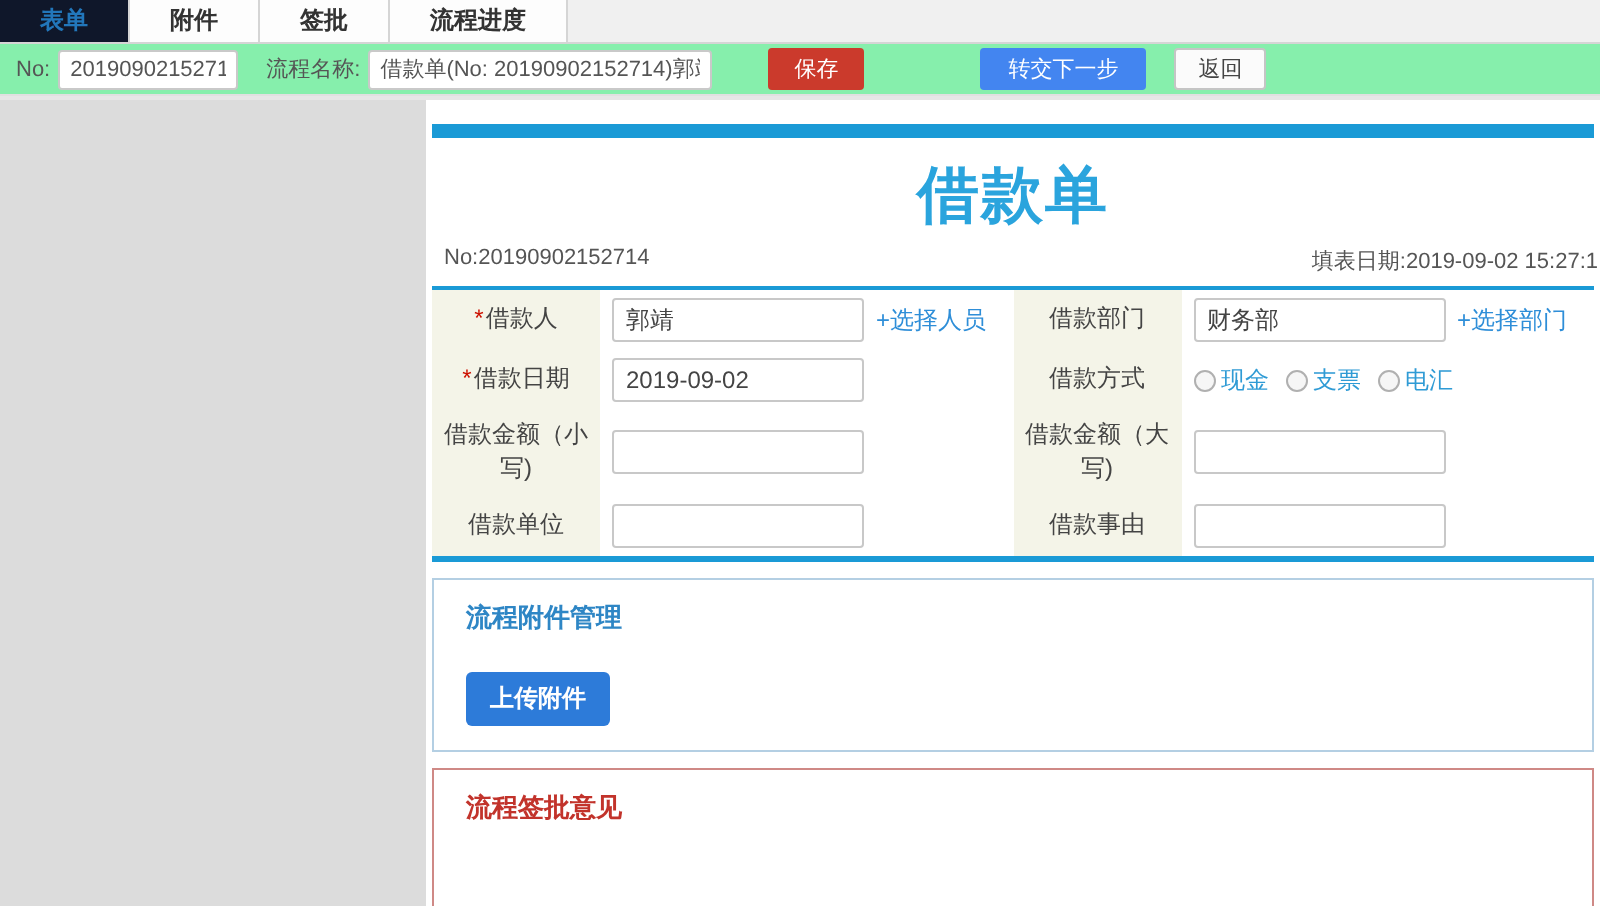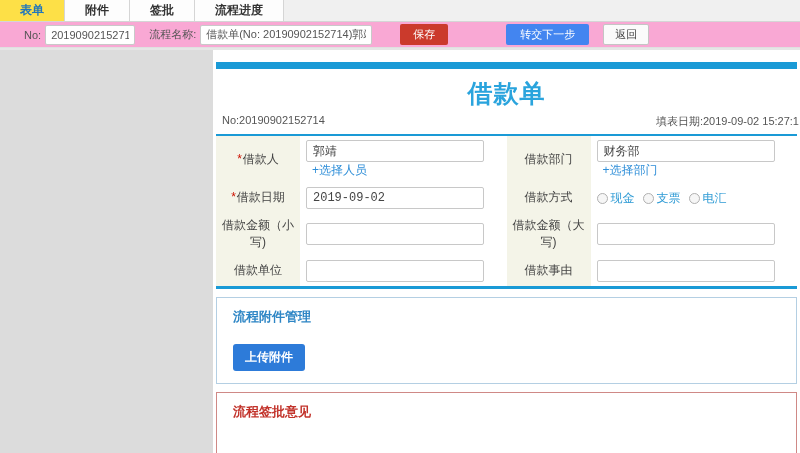--- a/index.html
+++ b/index.html
@@ -4,52 +4,52 @@
 <style>
   * { margin:0; padding:0; box-sizing:border-box; }
   html,body { font-family:"Liberation Sans","DejaVu Sans",sans-serif; }
   body { width:800px; height:453px; position:relative; overflow:hidden; background:#dcdcdc; }
 
   
   .header { position:absolute; top:0; left:0; width:800px; background:#fff; z-index:5; }
   .tabbar { height:22px; background:#f0f0f0; border-bottom:1px solid #d5d5d5; display:flex; }
   .tab { padding:0 20px; line-height:21px; font-size:12px; font-weight:bold; color:#333;
          background:#fdfdfd; border-right:1px solid #d5d5d5; cursor:pointer; white-space:nowrap; }
-  .tab.active { color:#2277bb; background:#fde047; }
-  .cmdbar { height:26px; background:#f9a8d4; display:flex; align-items:center; padding-left:24px;
+  .tab.active { color:#2277bb; background:#0f172a; }
+  .cmdbar { height:26px; background:#86efac; display:flex; align-items:center; padding-left:8px;
             border-bottom:1px solid #e0e0e0; }
   .cmdbar .lbl { font-size:11px; color:#555; margin-right:4px; white-space:nowrap; }
   .cmdbar input { height:20px; border:1px solid #c9c9c9; border-radius:2px; font-size:11px;
                   color:#555; padding:0 5px; background:#fff; }
   #no-input { width:90px; }
   #proc-input { width:172px; margin-right:28px; }
   .gap { width:14px; }
   .btn { height:21px; border:none; border-radius:2px; font-size:11px; font-weight:normal;
          cursor:pointer; white-space:nowrap; }
   .btn-save { background:#cb3a2c; color:#fff; padding:0 13px; margin-right:18px; }
   .btn-next { background:#4385f0; color:#fff; padding:0 14px; margin-right:14px;margin-left:40px; }
   .btn-back { background:#fbfbfb; color:#444; border:1px solid #c5c5c5; padding:0 11px; }
   .hdr-strip { height:2px; background:#e6e6e6; }
 
   
   .main { position:absolute; left:213px; top:50px; width:587px; height:403px;
           background:#fff; overflow:hidden; padding:0 3px; }
   .blue-bar { margin-top:12px; height:7px; background:#1a9ad6; }
-  .doc-title { text-align:center; color:#2aa4dd; font-size:25px; font-weight:bold;
+  .doc-title { text-align:center; color:#2aa4dd; font-size:31px; font-weight:bold;
                padding:8px 0 4px; letter-spacing:1px; }
   .meta-row { display:flex; justify-content:space-between; font-size:11px; color:#555;
               padding:0 6px 5px 6px; white-space:nowrap; }
   .meta-right { margin-right:-8px; }
   .form-table { width:100%; border-collapse:collapse; border-top:2px solid #1a9ad6;
                 border-bottom:3px solid #1a9ad6; }
   .form-table td { padding:4px 6px; font-size:12px; vertical-align:middle; }
   td.flabel { background:#f4f4e8; width:84px; text-align:center; color:#444; line-height:1.45; }
   .req { color:#cc1100; margin-right:1px; }
   .form-table input[type=text] { height:22px; border:1px solid #c8c8c8; border-radius:2px;
-        font-size:12px; color:#444; padding:0 6px; width:178px; background:#fff;font-family:Liberation Mono, monospace; }
+        font-size:12px; color:#444; padding:0 6px; width:126px; background:#fff; }
   input.ro { background:#ebebe4; width:140px; }
   a.sel-link { font-size:12px; color:#2e8ed8; text-decoration:none; margin-left:6px; cursor:pointer; }
   .radio-group { display:flex; align-items:center; }
   .radio { display:inline-block; width:11px; height:11px; border:1px solid #b0b0b0;
            border-radius:50%; background:#f6f6f6; margin-right:3px; cursor:pointer; }
   .radio-label { font-size:12px; color:#2f9bd5; margin-right:8px; }
 
   
   .panel { margin-top:8px; background:#fff; padding:10px 16px 12px; }
   .panel-attach { border:1px solid #b4cfe3; }

